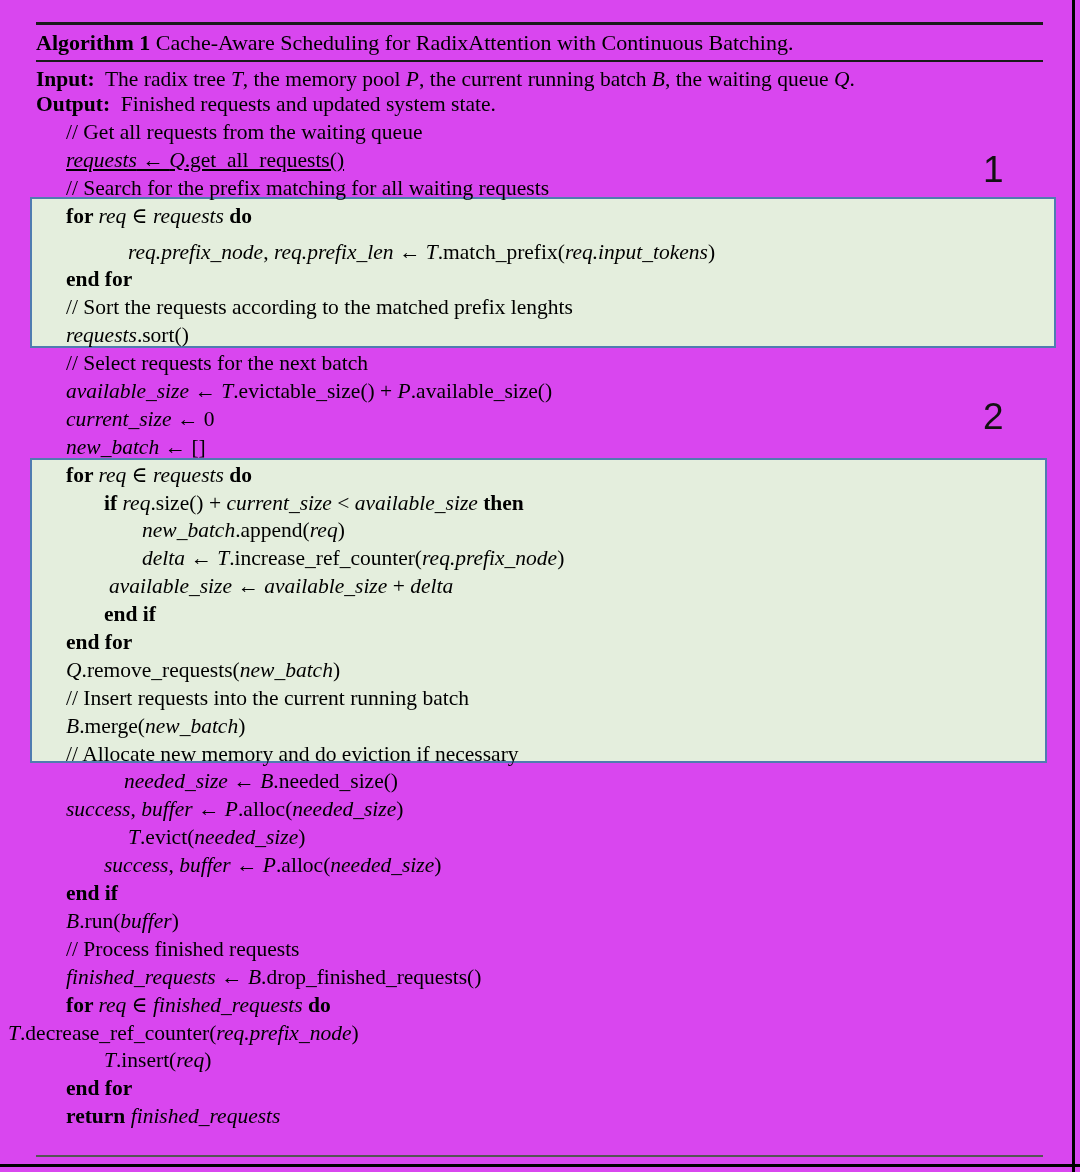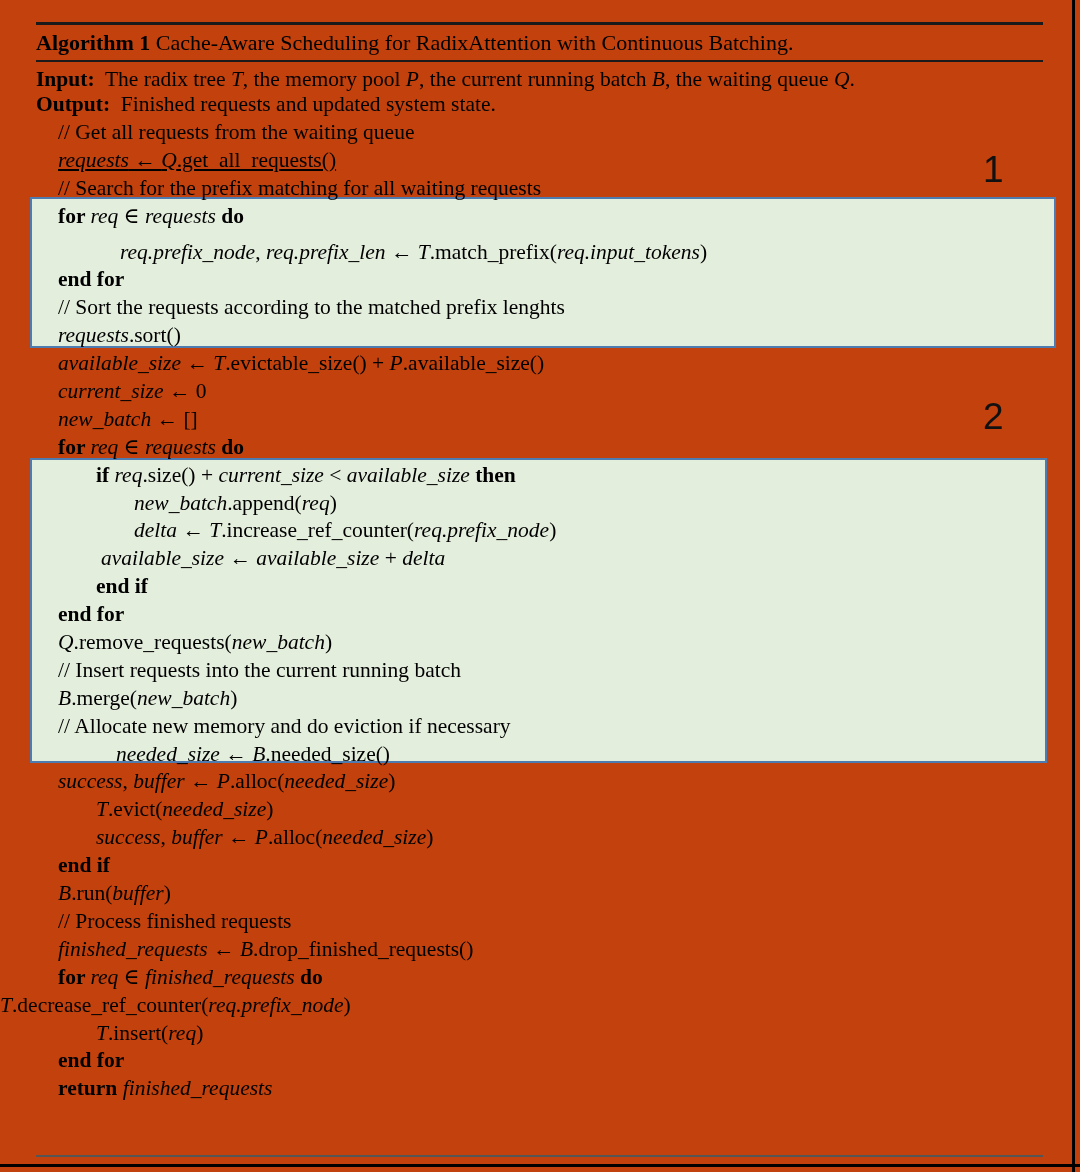--- a/index.html
+++ b/index.html
@@ -1,30 +1,30 @@
 <!DOCTYPE html>
 <html><head>
 <meta charset="utf-8">
 <style>
   html,body{margin:0;padding:0;background:#fff;}
   .page{
-    position:relative;width:1080px;height:1172px;background:#c2410c;
+    position:relative;width:1080px;height:1172px;background:#d946ef;
     font-family:"Liberation Serif","DejaVu Serif",serif;color:#000;overflow:hidden;
   }
   .frame-right{position:absolute;left:1072px;top:0;width:3px;height:1172px;background:#000;}
   .frame-bottom{position:absolute;left:0;top:1164px;width:1080px;height:3px;background:#000;}
   .rule{position:absolute;left:36px;width:1007px;background:#1a1a1a;}
   .rule-top{top:22px;height:3px;}
   .rule-mid{top:60px;height:2px;}
   .rule-bottom{top:1155px;height:2px;background:#555;}
   .algo-title{position:absolute;left:36px;top:30px;font-size:22px;line-height:26px;white-space:pre;}
   .io-line{position:absolute;left:36px;font-size:21.5px;line-height:25px;white-space:pre;}
   .io-input{top:67px;}
   .io-output{top:92px;}
-  .code-body{position:absolute;left:0;top:119px;width:912px;z-index:2;}
+  .code-body{position:absolute;left:8px;top:119px;width:912px;z-index:2;}
   .code-line{height:27.9px;line-height:27.9px;font-size:21.5px;white-space:pre;}
   .seg-k{font-weight:bold;}
   .seg-v{font-style:italic;}
   .seg-p,.seg-c{font-style:normal;font-weight:normal;}
   .hl-box{position:absolute;box-sizing:border-box;background:#e4eedd;border:2.5px solid #4f7cb0;z-index:1;}
   .hl-box-1{left:30px;top:197px;width:1026px;height:151px;}
   .hl-box-2{left:30px;top:458px;width:1017px;height:305px;}
   .hl-label{position:absolute;font-family:"Liberation Sans","DejaVu Sans",sans-serif;
     font-size:37px;line-height:40px;color:#111;z-index:3;}
   .hl-label-1{left:983px;top:150px;}
@@ -56,37 +56,38 @@
 
   <div class="code-body" id="code-body">
       <div class="code-line" style="padding-left: 58px;"><span class="seg-c">// Get all requests from the waiting queue</span></div>
       <div class="code-line" style="padding-left: 58px; text-decoration: underline;"><span class="seg-v">requests</span><span class="seg-p"> ← </span><span class="seg-v">Q</span><span class="seg-p">.get_all_requests()</span></div>
       <div class="code-line" style="padding-left: 58px;"><span class="seg-c">// Search for the prefix matching for all waiting requests</span></div>
       <div class="code-line" style="padding-left: 58px;"><span class="seg-k">for </span><span class="seg-v">req</span><span class="seg-p"> ∈ </span><span class="seg-v">requests</span><span class="seg-k"> do</span></div>
       <div class="code-line" style="padding-left: 120px; margin-top: 8px;"><span class="seg-v">req.prefix_node</span><span class="seg-p">, </span><span class="seg-v">req.prefix_len</span><span class="seg-p"> ← </span><span class="seg-v">T</span><span class="seg-p">.match_prefix(</span><span class="seg-v">req.input_tokens</span><span class="seg-p">)</span></div>
       <div class="code-line" style="padding-left: 58px;"><span class="seg-k">end for</span></div>
       <div class="code-line" style="padding-left: 58px;"><span class="seg-c">// Sort the requests according to the matched prefix lenghts</span></div>
       <div class="code-line" style="padding-left: 58px;"><span class="seg-v">requests</span><span class="seg-p">.sort()</span></div>
+      <div class="code-line" style="padding-left: 58px;"><span class="seg-c">// Select requests for the next batch</span></div>
       <div class="code-line" style="padding-left: 58px;"><span class="seg-v">available_size</span><span class="seg-p"> ← </span><span class="seg-v">T</span><span class="seg-p">.evictable_size() + </span><span class="seg-v">P</span><span class="seg-p">.available_size()</span></div>
       <div class="code-line" style="padding-left: 58px;"><span class="seg-v">current_size</span><span class="seg-p"> ← 0</span></div>
       <div class="code-line" style="padding-left: 58px;"><span class="seg-v">new_batch</span><span class="seg-p"> ← []</span></div>
       <div class="code-line" style="padding-left: 58px;"><span class="seg-k">for </span><span class="seg-v">req</span><span class="seg-p"> ∈ </span><span class="seg-v">requests</span><span class="seg-k"> do</span></div>
       <div class="code-line" style="padding-left: 96px;"><span class="seg-k">if </span><span class="seg-v">req</span><span class="seg-p">.size() + </span><span class="seg-v">current_size</span><span class="seg-p"> &lt; </span><span class="seg-v">available_size</span><span class="seg-k"> then</span></div>
       <div class="code-line" style="padding-left: 134px;"><span class="seg-v">new_batch</span><span class="seg-p">.append(</span><span class="seg-v">req</span><span class="seg-p">)</span></div>
       <div class="code-line" style="padding-left: 134px;"><span class="seg-v">delta</span><span class="seg-p"> ← </span><span class="seg-v">T</span><span class="seg-p">.increase_ref_counter(</span><span class="seg-v">req.prefix_node</span><span class="seg-p">)</span></div>
       <div class="code-line" style="padding-left: 101px;"><span class="seg-v">available_size</span><span class="seg-p"> ← </span><span class="seg-v">available_size</span><span class="seg-p"> + </span><span class="seg-v">delta</span></div>
       <div class="code-line" style="padding-left: 96px;"><span class="seg-k">end if</span></div>
       <div class="code-line" style="padding-left: 58px;"><span class="seg-k">end for</span></div>
       <div class="code-line" style="padding-left: 58px;"><span class="seg-v">Q</span><span class="seg-p">.remove_requests(</span><span class="seg-v">new_batch</span><span class="seg-p">)</span></div>
       <div class="code-line" style="padding-left: 58px;"><span class="seg-c">// Insert requests into the current running batch</span></div>
       <div class="code-line" style="padding-left: 58px;"><span class="seg-v">B</span><span class="seg-p">.merge(</span><span class="seg-v">new_batch</span><span class="seg-p">)</span></div>
       <div class="code-line" style="padding-left: 58px;"><span class="seg-c">// Allocate new memory and do eviction if necessary</span></div>
       <div class="code-line" style="padding-left: 86px; margin-left: 30px;"><span class="seg-v">needed_size</span><span class="seg-p"> ← </span><span class="seg-v">B</span><span class="seg-p">.needed_size()</span></div>
       <div class="code-line" style="padding-left: 58px;"><span class="seg-v">success</span><span class="seg-p">, </span><span class="seg-v">buffer</span><span class="seg-p"> ← </span><span class="seg-v">P</span><span class="seg-p">.alloc(</span><span class="seg-v">needed_size</span><span class="seg-p">)</span></div>
-      <div class="code-line" style="padding-left: 96px;"><span class="seg-v">T</span><span class="seg-p">.evict(</span><span class="seg-v">needed_size</span><span class="seg-p">)</span></div>
+      <div class="code-line" style="padding-left: 96px; margin-left: 24px;"><span class="seg-v">T</span><span class="seg-p">.evict(</span><span class="seg-v">needed_size</span><span class="seg-p">)</span></div>
       <div class="code-line" style="padding-left: 96px;"><span class="seg-v">success</span><span class="seg-p">, </span><span class="seg-v">buffer</span><span class="seg-p"> ← </span><span class="seg-v">P</span><span class="seg-p">.alloc(</span><span class="seg-v">needed_size</span><span class="seg-p">)</span></div>
       <div class="code-line" style="padding-left: 58px;"><span class="seg-k">end if</span></div>
       <div class="code-line" style="padding-left: 58px;"><span class="seg-v">B</span><span class="seg-p">.run(</span><span class="seg-v">buffer</span><span class="seg-p">)</span></div>
       <div class="code-line" style="padding-left: 58px;"><span class="seg-c">// Process finished requests</span></div>
       <div class="code-line" style="padding-left: 58px;"><span class="seg-v">finished_requests</span><span class="seg-p"> ← </span><span class="seg-v">B</span><span class="seg-p">.drop_finished_requests()</span></div>
       <div class="code-line" style="padding-left: 58px;"><span class="seg-k">for </span><span class="seg-v">req</span><span class="seg-p"> ∈ </span><span class="seg-v">finished_requests</span><span class="seg-k"> do</span></div>
       <div class="code-line" style=""><span class="seg-v">T</span><span class="seg-p">.decrease_ref_counter(</span><span class="seg-v">req.prefix_node</span><span class="seg-p">)</span></div>
       <div class="code-line" style="padding-left: 96px;"><span class="seg-v">T</span><span class="seg-p">.insert(</span><span class="seg-v">req</span><span class="seg-p">)</span></div>
       <div class="code-line" style="padding-left: 58px;"><span class="seg-k">end for</span></div>
       <div class="code-line" style="padding-left: 58px;"><span class="seg-k">return </span><span class="seg-v">finished_requests</span></div>

